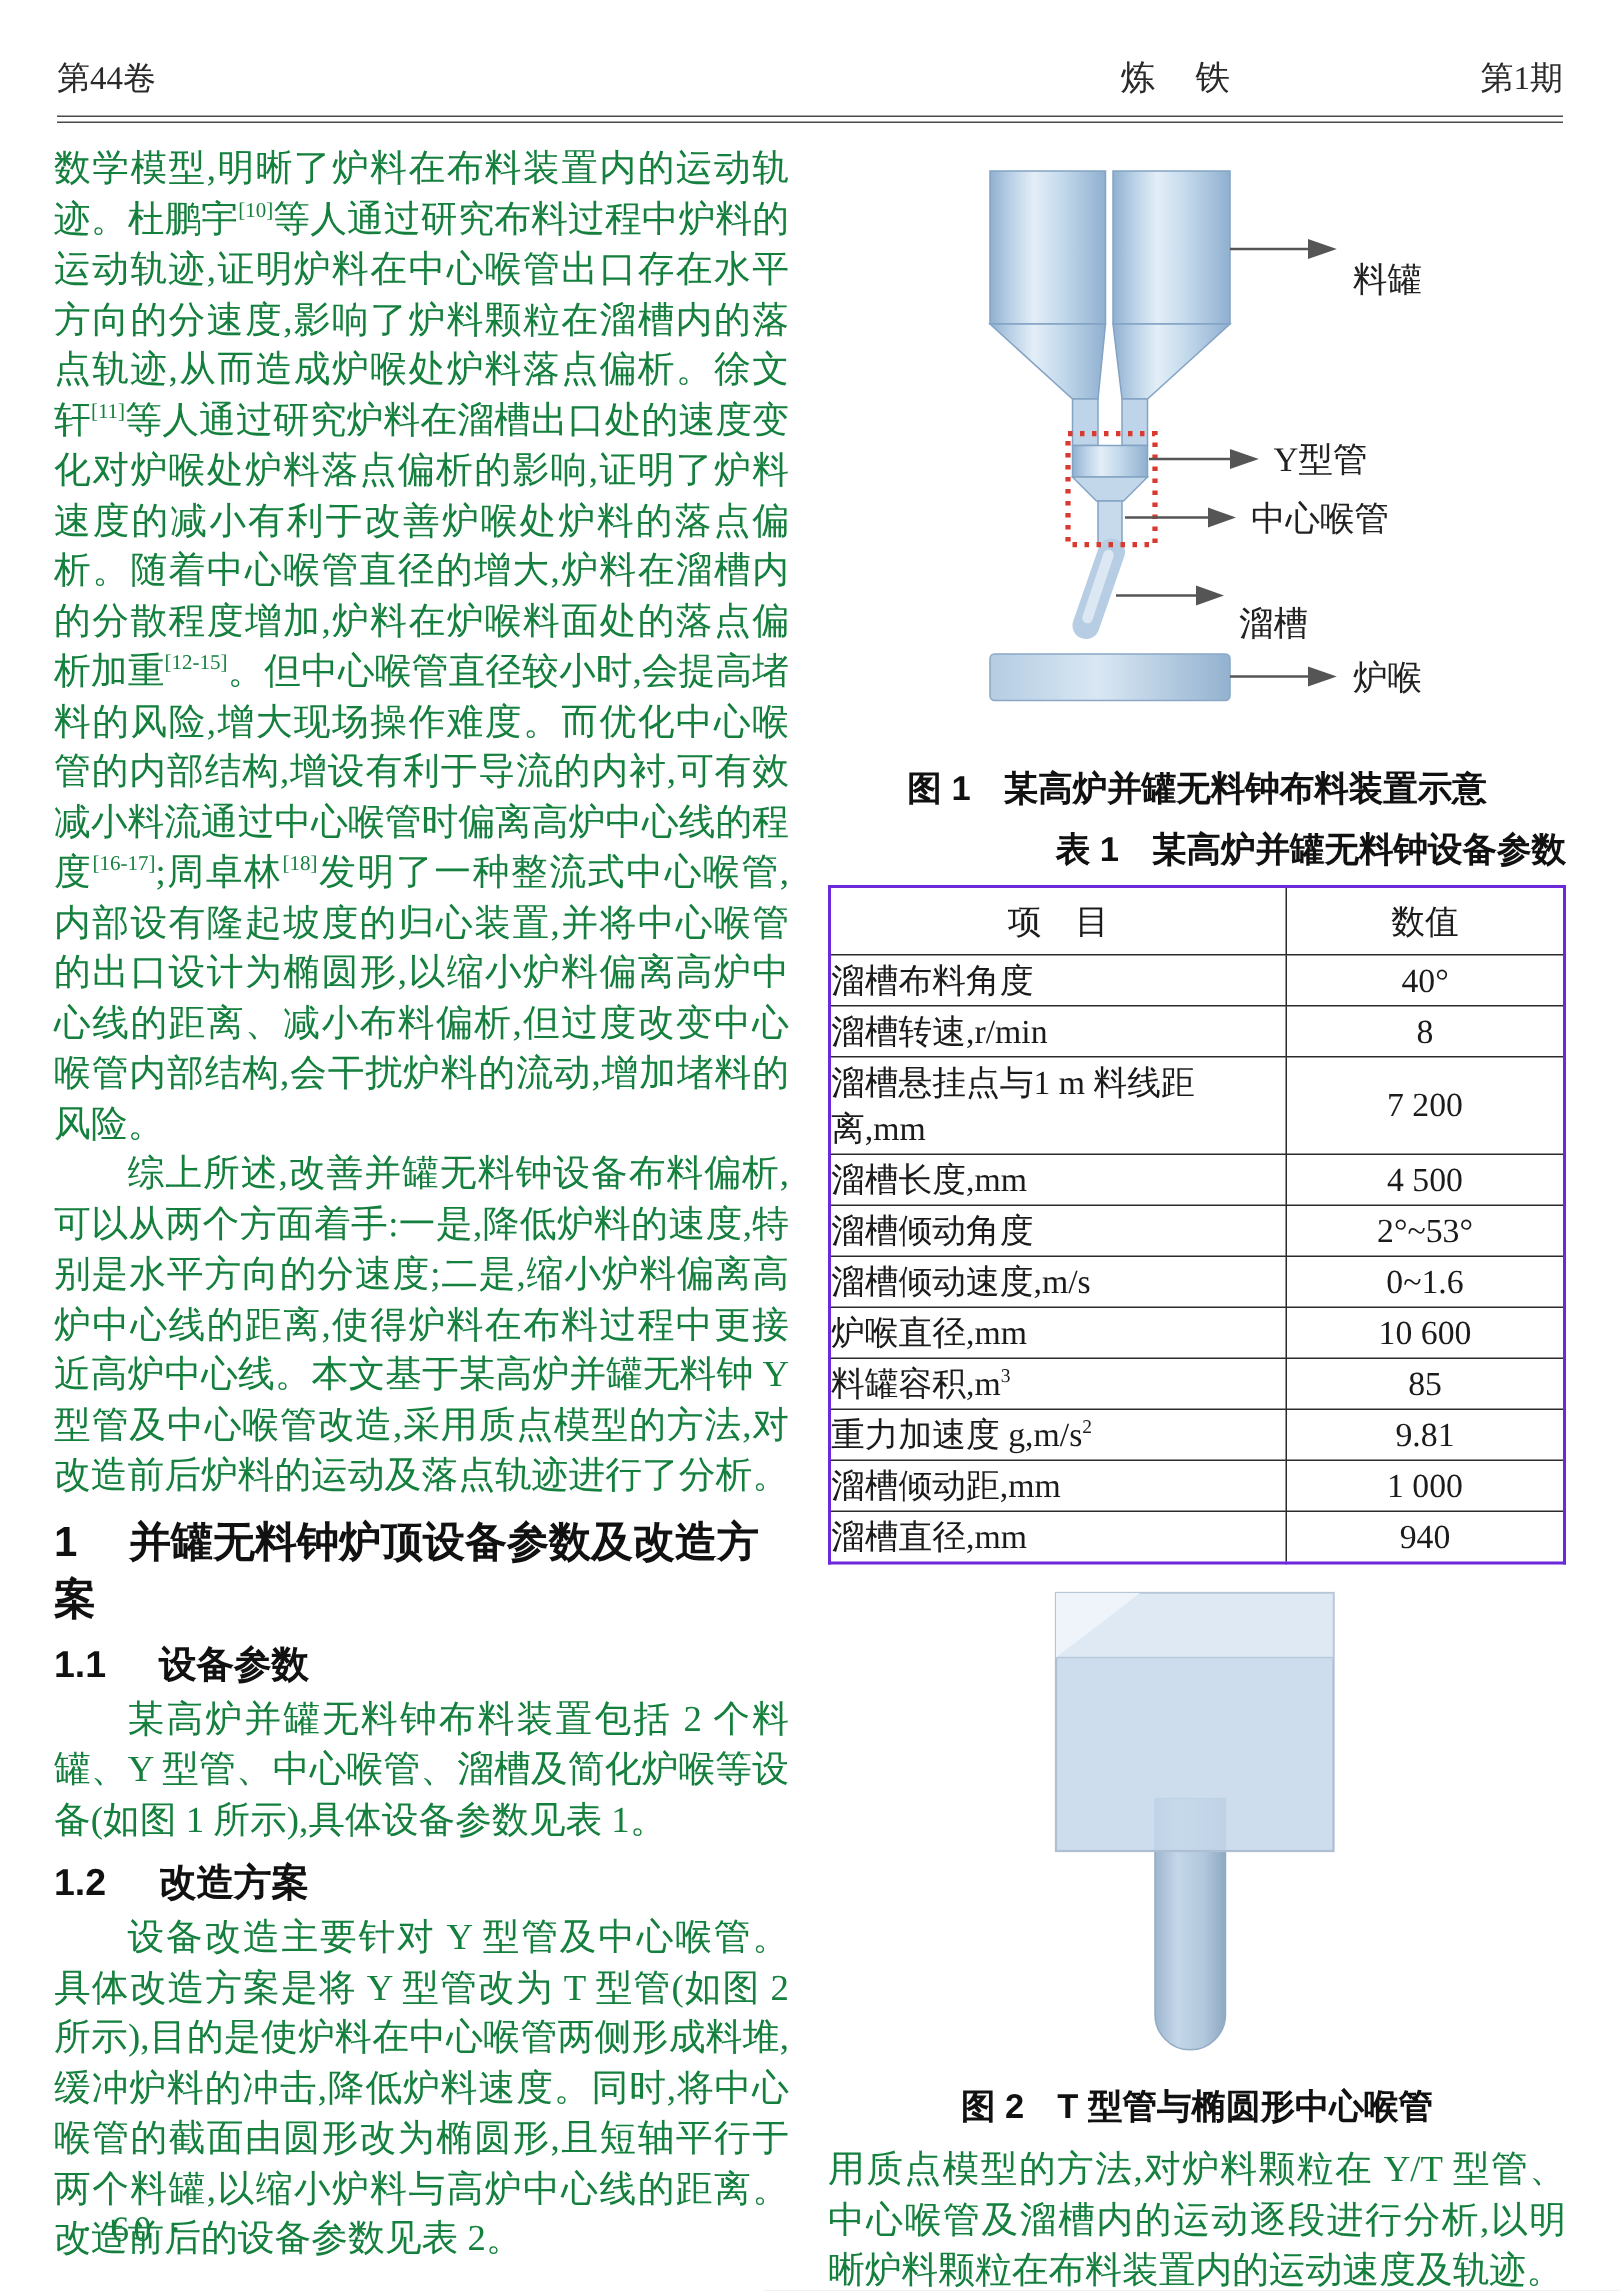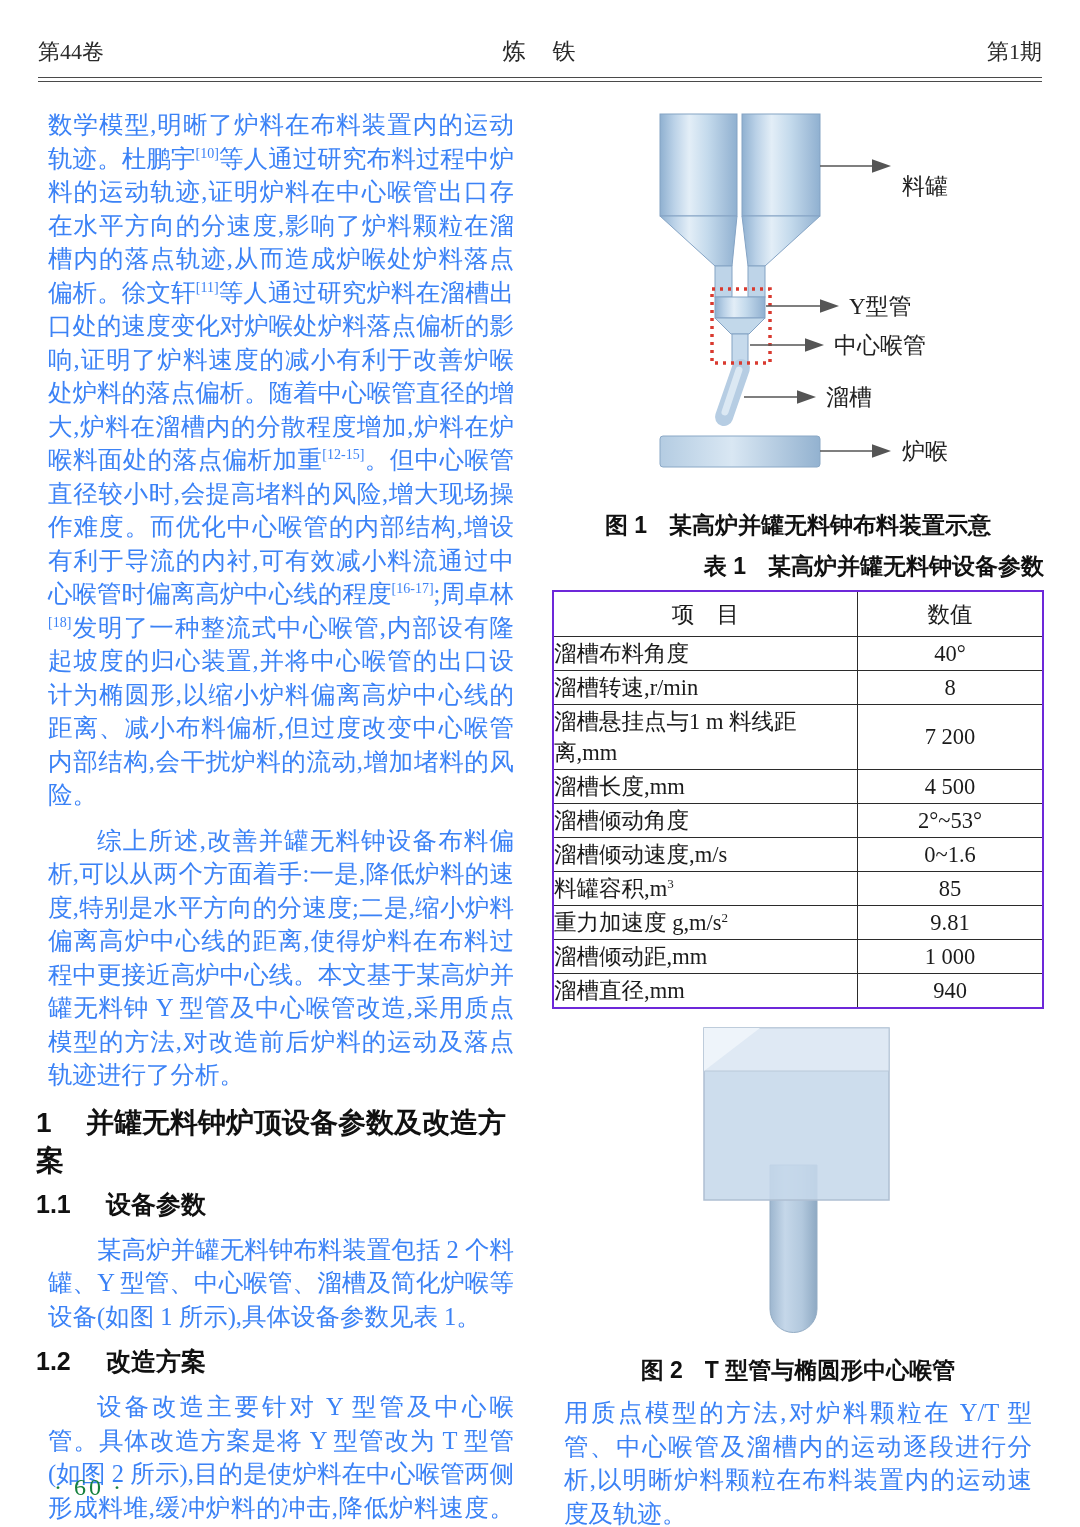--- a/index.html
+++ b/index.html
@@ -6,31 +6,31 @@
   .page{
     position:relative;width:1080px;height:1527px;margin:0 auto;
     background:#ffffff;overflow:hidden;color:#1e1e1e;
     font-family:"Liberation Serif","DejaVu Serif",serif;
   }
   .running-head{
     display:flex;align-items:flex-end;
     padding:36px 38px 0 38px;font-size:22px;color:#2a2a2a;
   }
   .running-head .lft{width:220px;text-align:left;}
-  .running-head .ctr{flex:1;text-align:center;font-size:23px;letter-spacing:2px;}
+  .running-head .ctr{flex:1;text-align:right;font-size:23px;letter-spacing:2px;}
   .running-head .rgt{width:220px;text-align:right;}
   .rule-double{
     margin:10px 38px 0 38px;height:3px;
     border-top:1.8px solid #4a4a4a;border-bottom:1.8px solid #4a4a4a;
   }
   .columns{display:flex;gap:26px;padding:14px 36px 0 36px;}
   .col{width:492px;}
   .body-p{
     font-size:24.5px;line-height:33.5px;text-align:justify;
-    margin:12px;text-indent:2em;color:#3b82f6;
+    margin:0;text-indent:2em;color:#15803d;
   }
   .noindent{text-indent:0;}
   sup.ref{font-size:14px;line-height:0;}
   .sec-h{
     font-family:"Liberation Sans","DejaVu Sans",sans-serif;font-weight:700;
     font-size:28px;margin:8px 0 8px 0;color:#111;
   }
   .sec-h .num{display:inline-block;min-width:50px;}
   .sub-h{
     font-family:"Liberation Sans","DejaVu Sans",sans-serif;font-weight:700;
@@ -143,21 +143,21 @@
 
           <line x1="268" y1="70" x2="336" y2="70" stroke="#555" stroke-width="1.6" marker-end="url(#ah)"></line>
           <line x1="214" y1="210" x2="284" y2="210" stroke="#555" stroke-width="1.6" marker-end="url(#ah)"></line>
           <line x1="198" y1="249" x2="269" y2="249" stroke="#555" stroke-width="1.6" marker-end="url(#ah)"></line>
           <line x1="192" y1="301" x2="261" y2="301" stroke="#555" stroke-width="1.6" marker-end="url(#ah)"></line>
           <line x1="268" y1="355" x2="336" y2="355" stroke="#555" stroke-width="1.6" marker-end="url(#ah)"></line>
         </svg>
         <span class="fig-label" style="left:350px;top:55px;margin-top:20px;">料罐</span>
         <span class="fig-label" style="left:297px;top:195px;">Y型管</span>
         <span class="fig-label" style="left:282px;top:234px;">中心喉管</span>
-        <span class="fig-label" style="left:274px;top:286px;">溜槽</span>
+        <span class="fig-label" style="left:274px;top:304px;">溜槽</span>
         <span class="fig-label" style="left:350px;top:340px;">炉喉</span>
       </div>
 
       <div class="fig-caption"><span class="cap-label">图 1</span><span>某高炉并罐无料钟布料装置示意</span></div>
 
       <div class="tbl-caption"><span class="cap-label">表 1</span><span>某高炉并罐无料钟设备参数</span></div>
 
       <table class="params">
         <thead>
           <tr>
@@ -182,20 +182,24 @@
               <td class="item">溜槽长度,mm</td>
               <td class="val">4 500</td>
             </tr>
           <tr>
               <td class="item">溜槽倾动角度</td>
               <td class="val">2°~53°</td>
             </tr>
           <tr>
               <td class="item">溜槽倾动速度,m/s</td>
               <td class="val">0~1.6</td>
+            </tr>
+          <tr>
+              <td class="item">炉喉直径,mm</td>
+              <td class="val">10 600</td>
             </tr>
           <tr>
               <td class="item"><span>料罐容积,m</span><sup class="unit">3</sup></td>
               <td class="val">85</td>
             </tr>
           <tr>
               <td class="item"><span>重力加速度 g,m/s</span><sup class="unit">2</sup></td>
               <td class="val">9.81</td>
             </tr>
           <tr>

